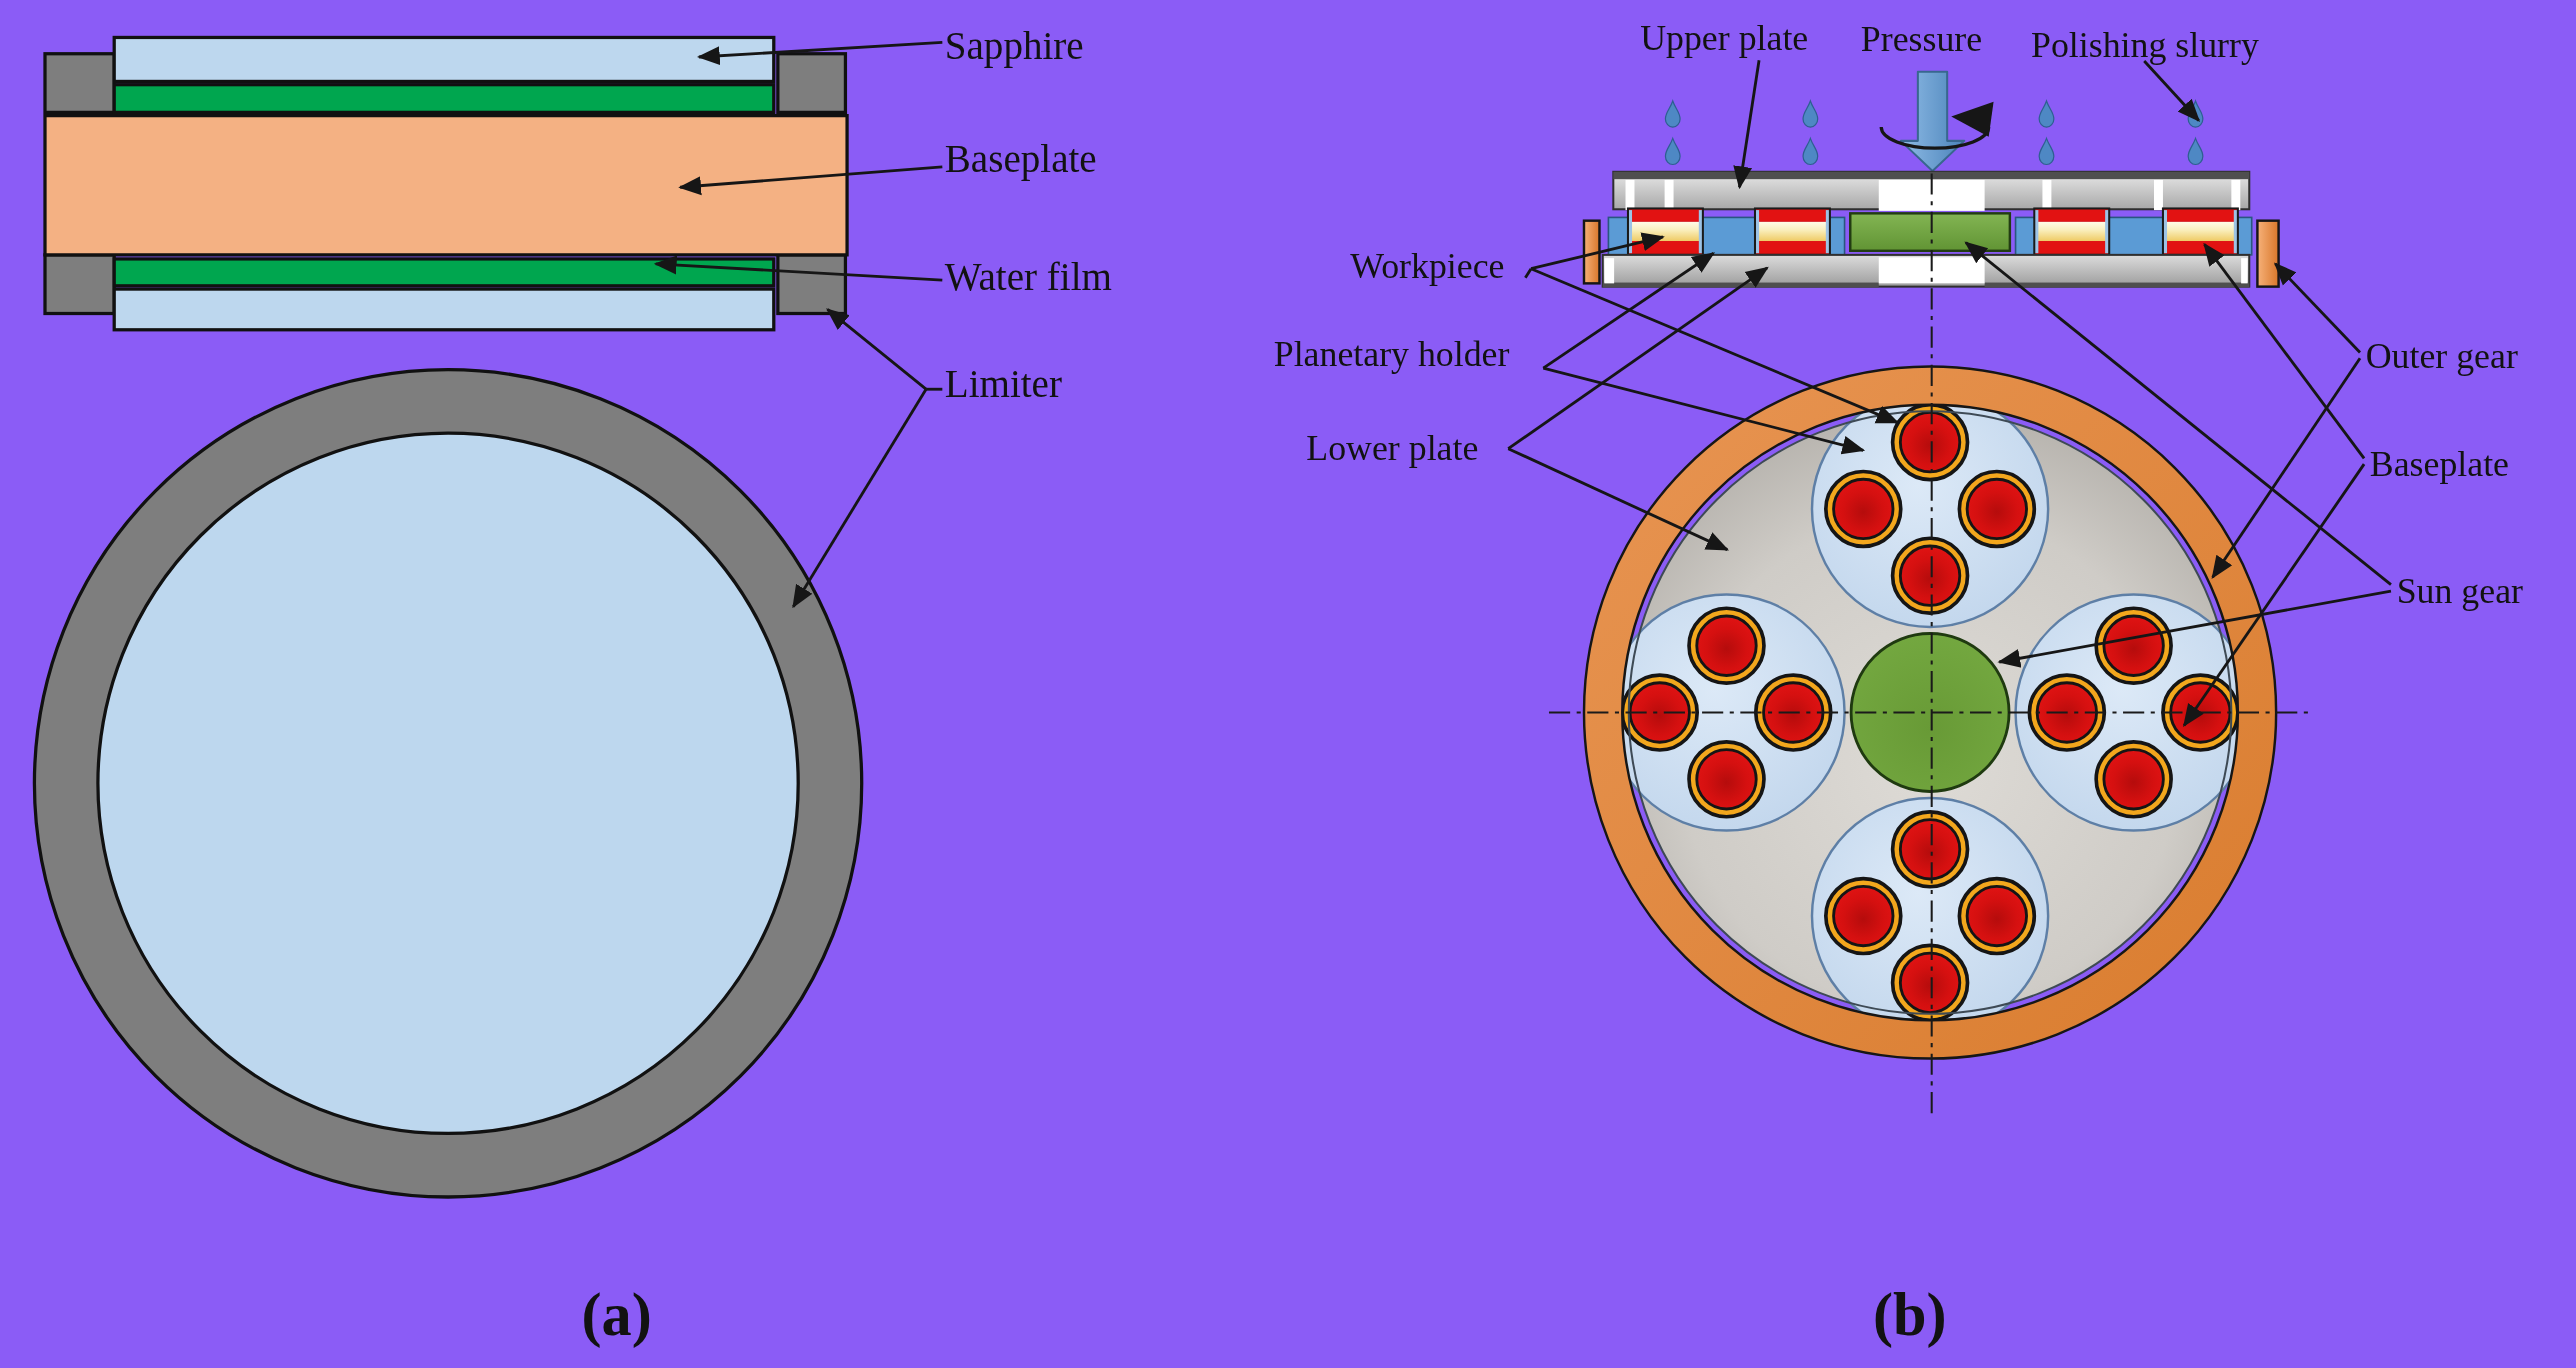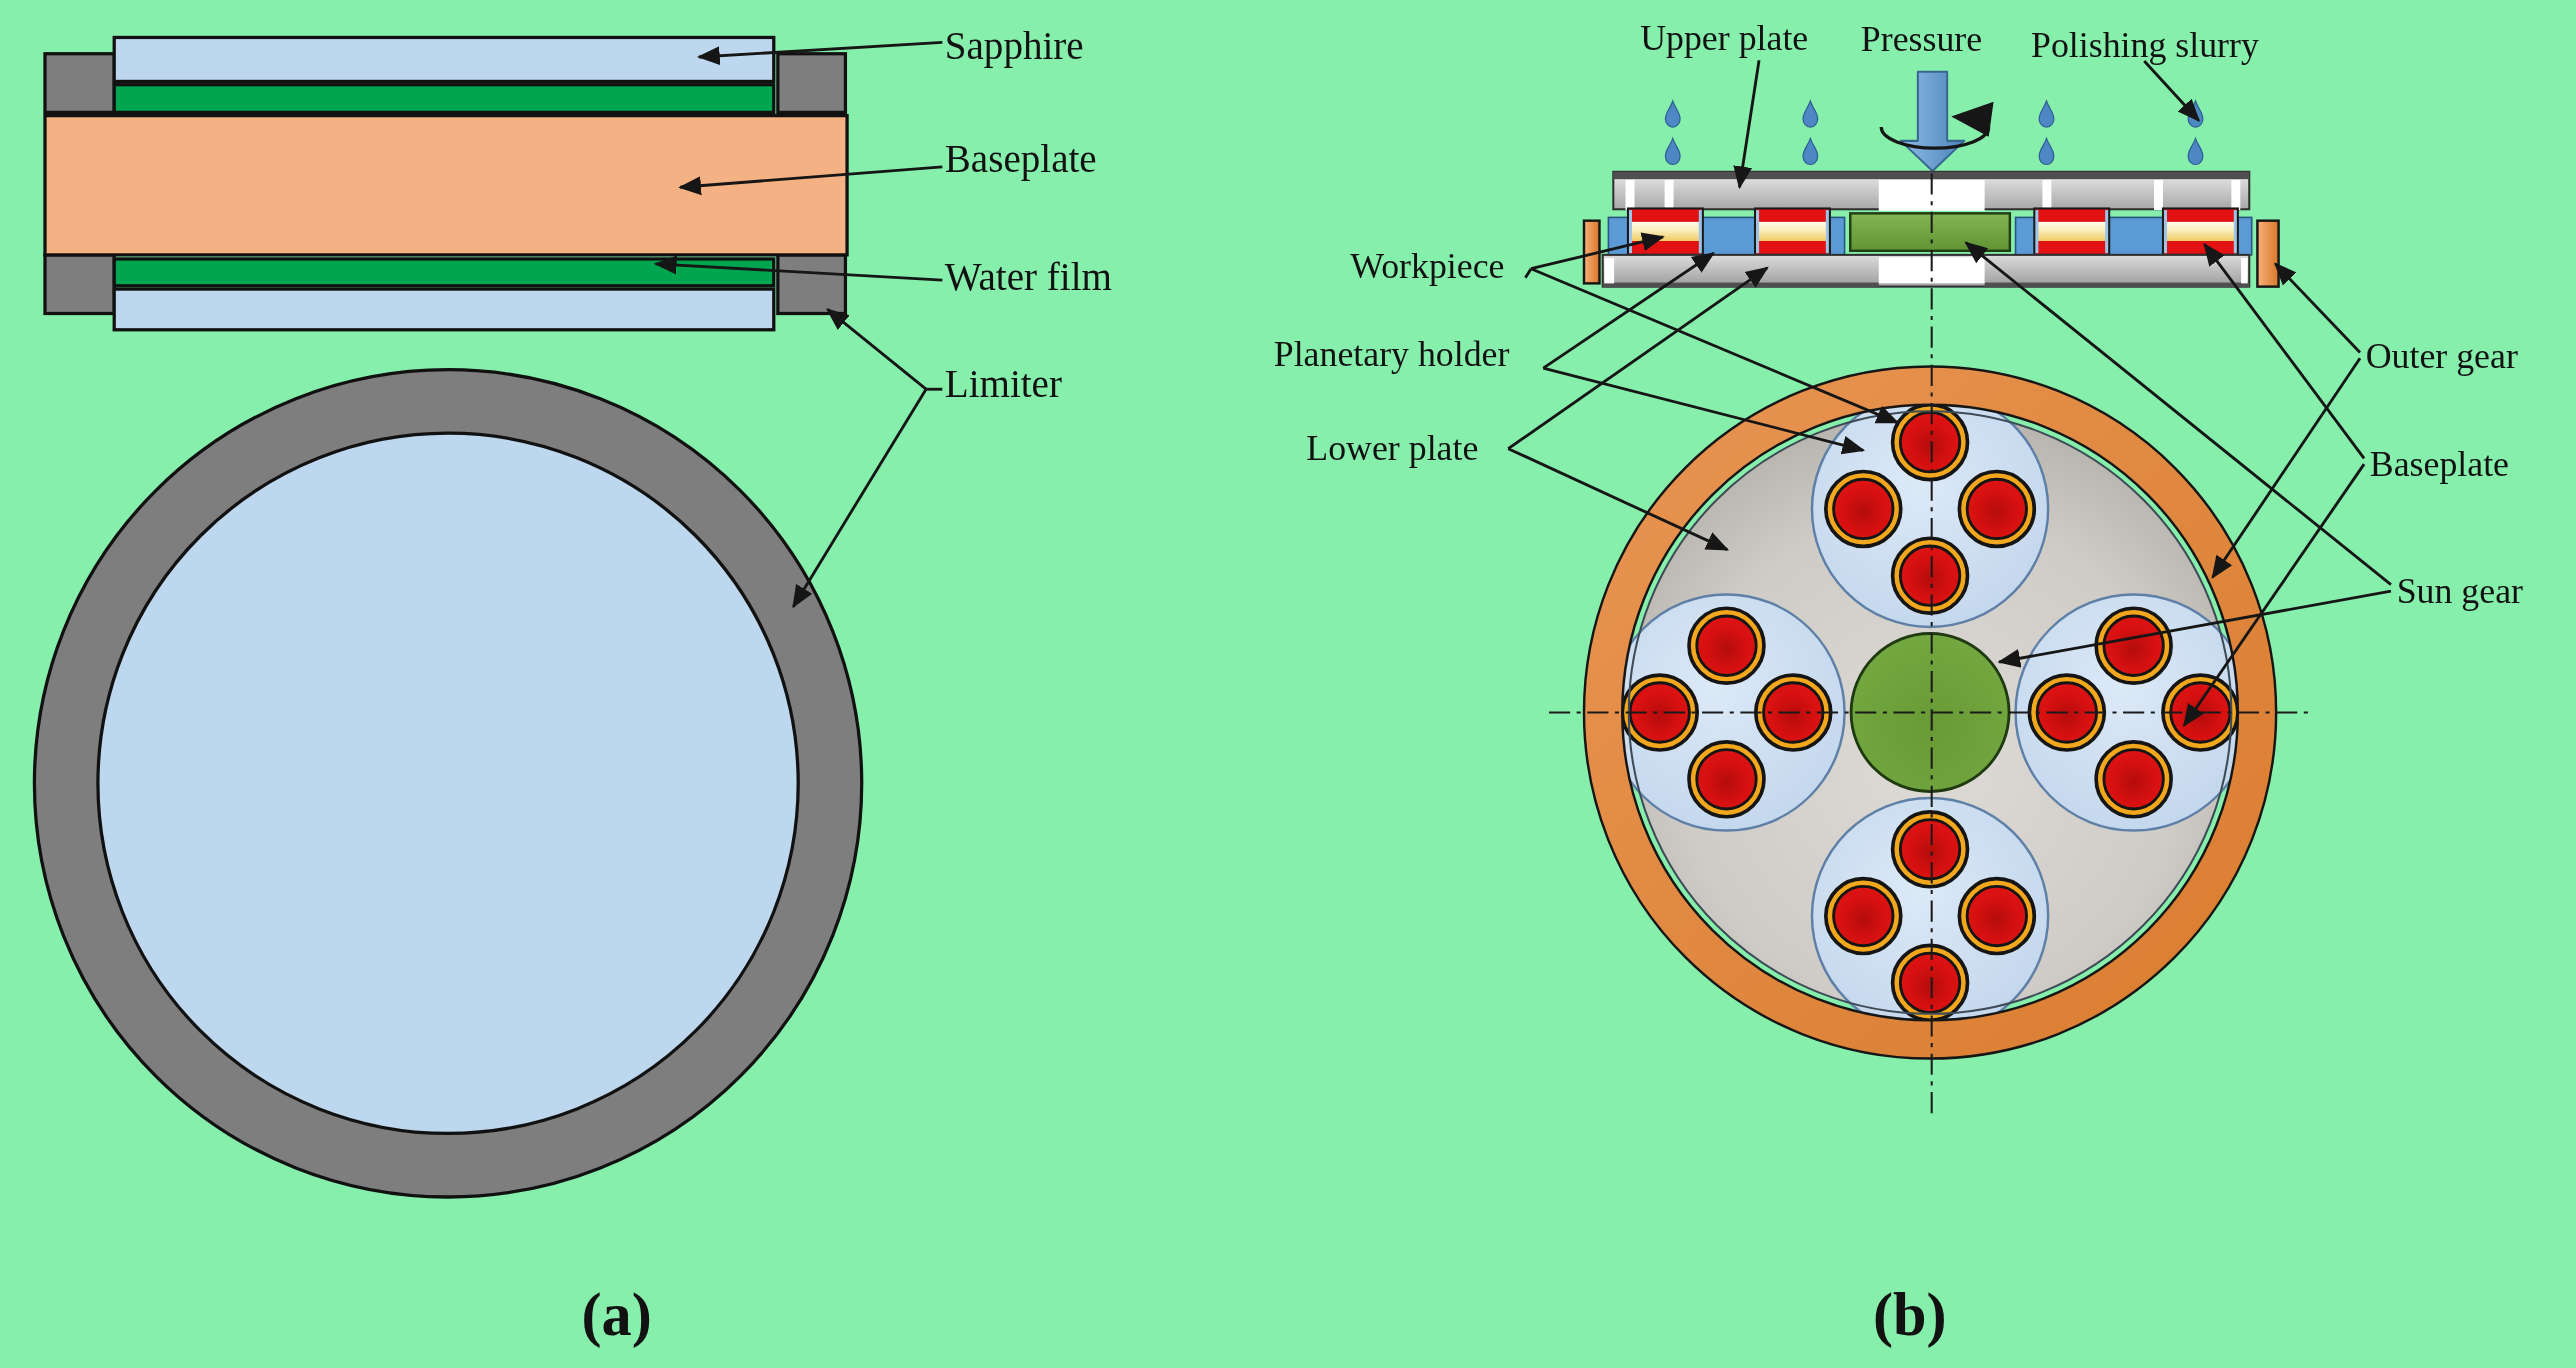--- a/index.html
+++ b/index.html
@@ -1,21 +1,21 @@
 <!DOCTYPE html>
 <html style="--a_blue: #BDD7EE; --a_green: #00A64F; --a_orange: #F4B183; --a_gray: #7E7E7E; --b_blue: #5B9BD5; --b_holder_blue: #CBDDF1; --b_red: #E21212; --b_yellow: #F3A71D; --b_green: #6FA43C; --b_orange: #E0853C; --b_drop: #4E88C4; --line: #161616;font-size:13px"><head>
 <meta charset="utf-8">
 <style>
   :root{
     --a_blue:#BDD7EE; --a_green:#00A64F; --a_orange:#F4B183; --a_gray:#7E7E7E;
     --b_blue:#5B9BD5; --b_holder_blue:#CBDDF1; --b_red:#E21212; --b_yellow:#F3A71D;
     --b_green:#6FA43C; --b_orange:#E0853C; --b_drop:#4E88C4; --line:#161616;
   }
   html,body{margin:0;padding:0;background:#ffffff;}
-  .stage{width:2576px;height:1368px;background:#86efac;}
+  .stage{width:2576px;height:1368px;background:#8b5cf6;}
   svg{display:block;}
   text{font-family:"Liberation Serif","DejaVu Serif",serif;fill:#121212;}
   .lblA{font-size:48px;}
   .lblB{font-size:44px;}
   .cap{font-size:74px;font-weight:bold;text-anchor:middle;}
   .leader{stroke:var(--line);stroke-width:3.5;fill:none;}
   .dashdot{stroke:#1A1A1A;stroke-width:2.5;fill:none;stroke-dasharray:26 8 5 8;}
   .edge{stroke:#111111;stroke-width:4;}
 </style>
 </head>

